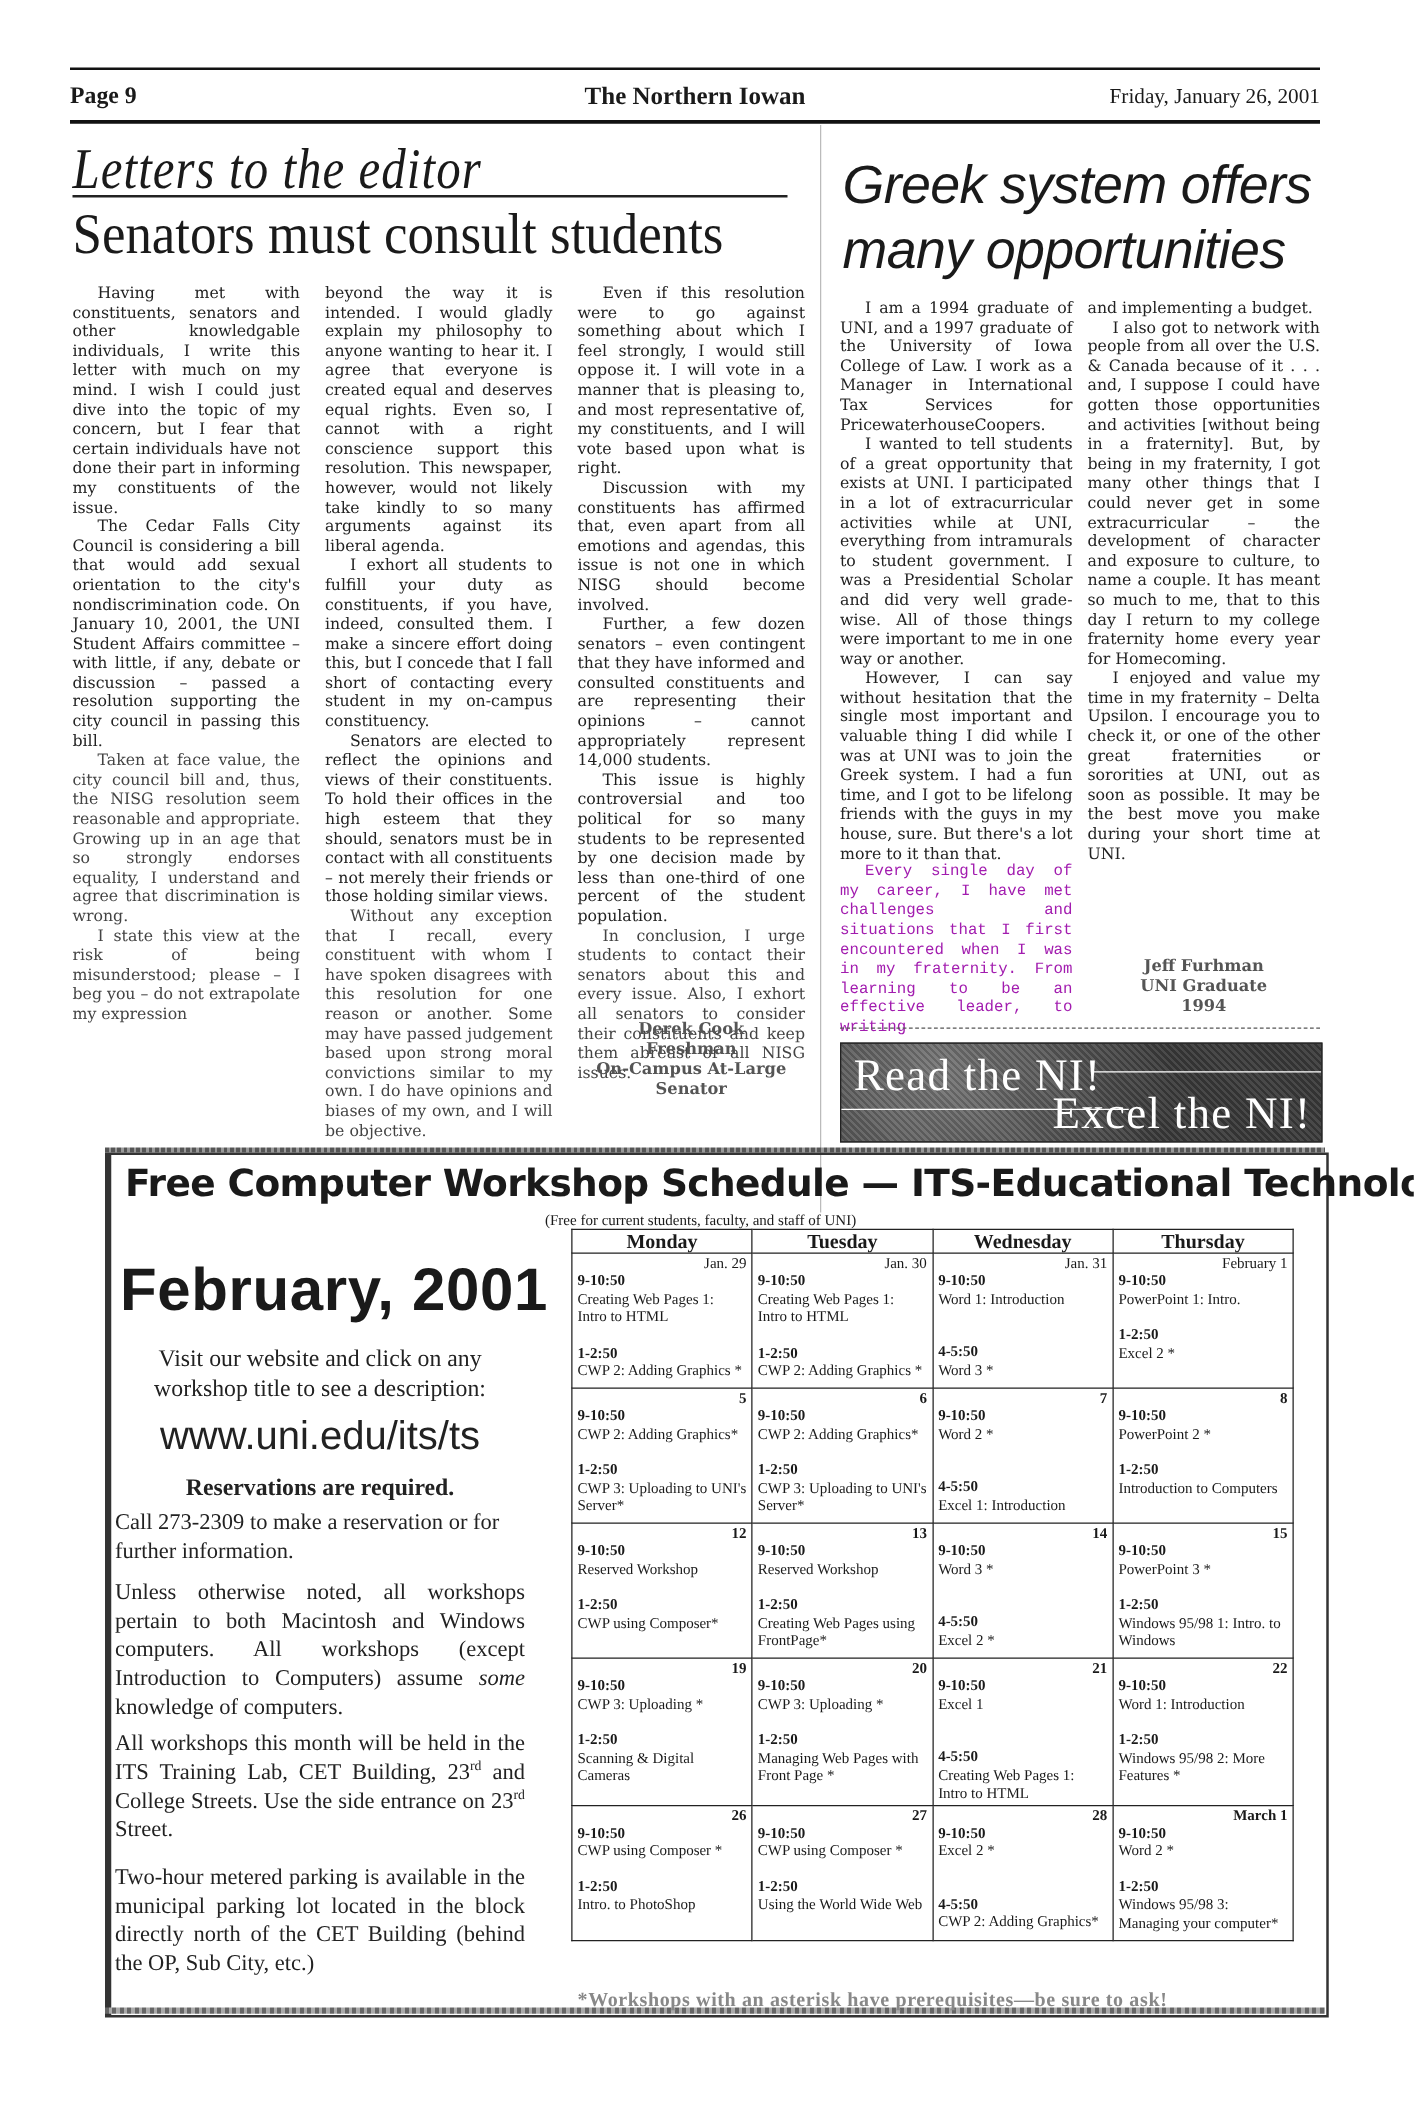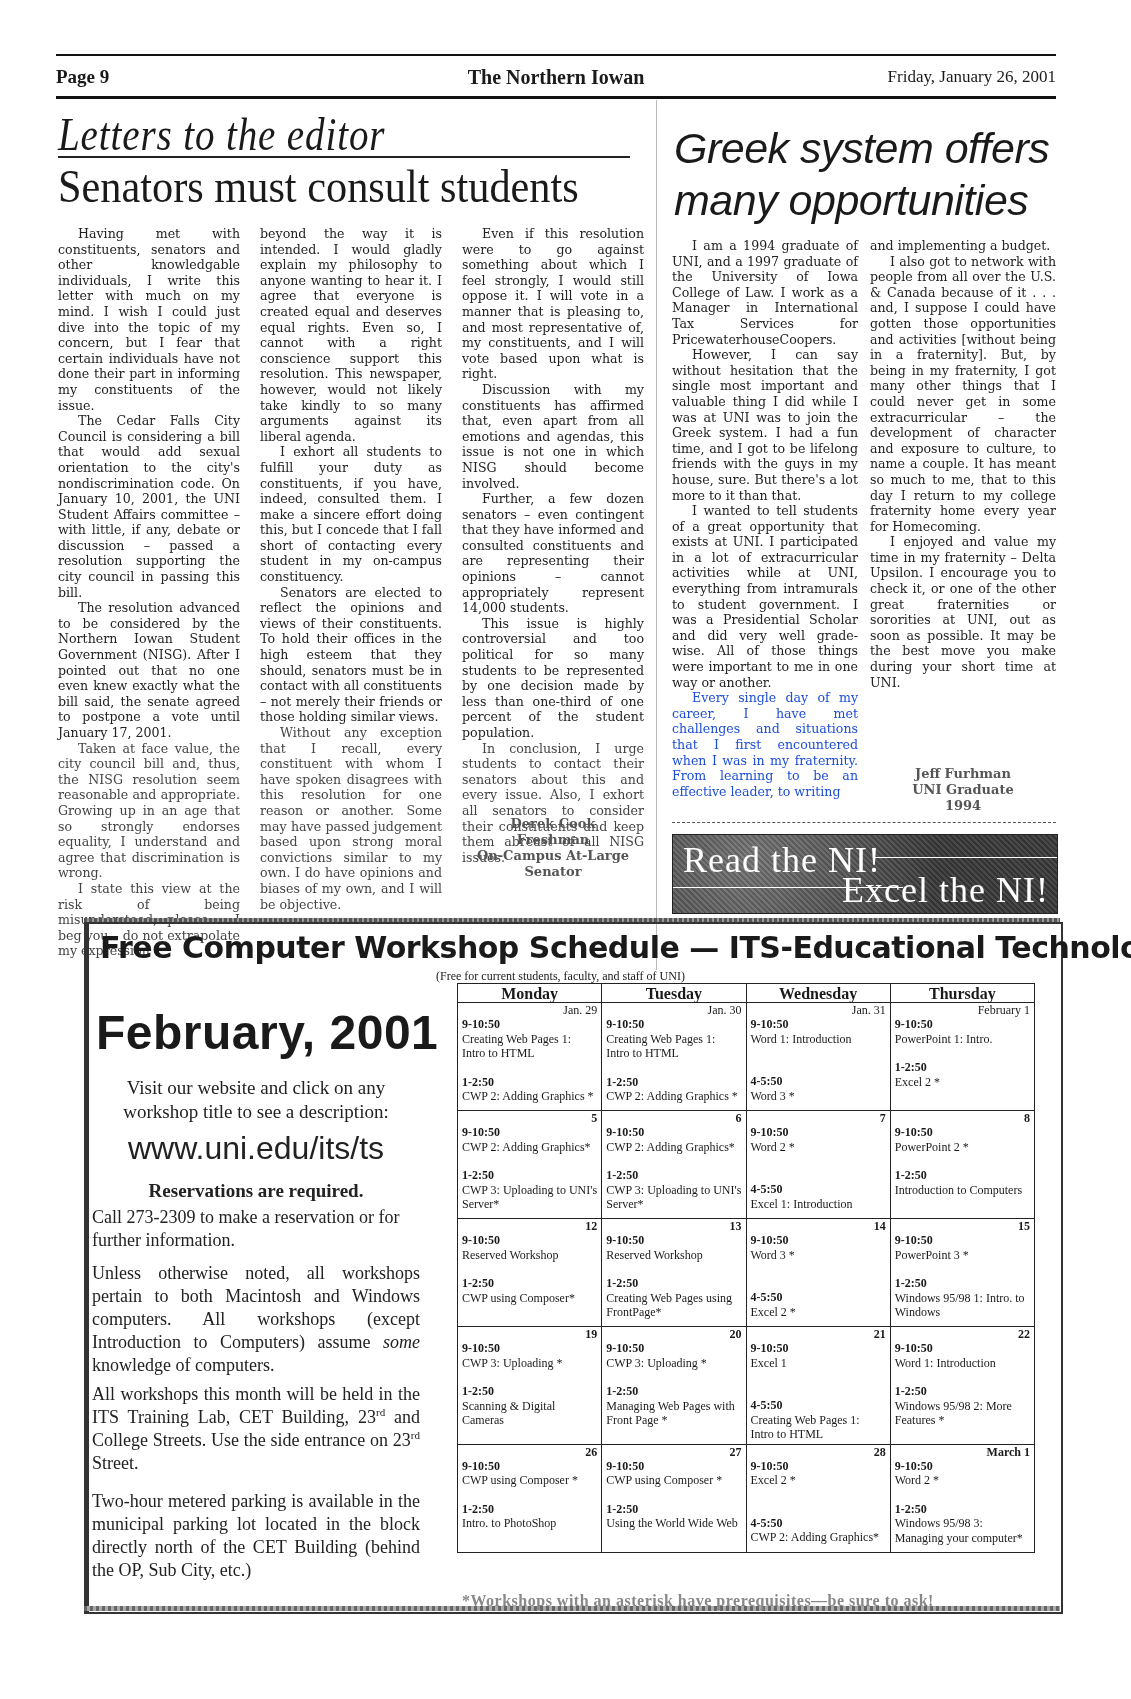--- a/index.html
+++ b/index.html
@@ -68,21 +68,20 @@
 
 <div class="vdivider"></div>
 
 <div class="section-title">Letters to the editor</div>
 <div class="section-underline"></div>
 <div class="headline-left">Senators must consult students</div>
 
 <div class="col" style="left:58px;top:226px;width:182px;">
   <p>Having met with constituents, senators and other knowledgable individuals, I write this letter with much on my mind. I wish I could just dive into the topic of my concern, but I fear that certain individuals have not done their part in informing my constituents of the issue.</p>
   <p>The Cedar Falls City Council is considering a bill that would add sexual orientation to the city's nondiscrimination code. On January 10, 2001, the UNI Student Affairs committee – with little, if any, debate or discussion – passed a resolution supporting the city council in passing this bill.</p>
-  <p>The resolution advanced to be considered by the Northern Iowan Student Government (NISG). After I pointed out that no one even knew exactly what the bill said, the senate agreed to postpone a vote until January 17, 2001.</p>
   <p style="color:#444;">Taken at face value, the city council bill and, thus, the NISG resolution seem reasonable and appropriate. Growing up in an age that so strongly endorses equality, I understand and agree that discrimination is wrong.</p>
   <p style="color:#444;">I state this view at the risk of being misunderstood; please – I beg you – do not extrapolate my expression</p>
 </div>
 
 <div class="col" style="left:260px;top:226px;width:182px;">
   <p class="cont">beyond the way it is intended. I would gladly explain my philosophy to anyone wanting to hear it. I agree that everyone is created equal and deserves equal rights. Even so, I cannot with a right conscience support this resolution. This newspaper, however, would not likely take kindly to so many arguments against its liberal agenda.</p>
   <p>I exhort all students to fulfill your duty as constituents, if you have, indeed, consulted them. I make a sincere effort doing this, but I concede that I fall short of contacting every student in my on-campus constituency.</p>
   <p>Senators are elected to reflect the opinions and views of their constituents. To hold their offices in the high esteem that they should, senators must be in contact with all constituents – not merely their friends or those holding similar views.</p>
   <p style="color:#444;">Without any exception that I recall, every constituent with whom I have spoken disagrees with this resolution for one reason or another. Some may have passed judgement based upon strong moral convictions similar to my own. I do have opinions and biases of my own, and I will be objective.</p>
 </div>
@@ -102,23 +101,23 @@
   <div style="font-weight:bold;">Senator</div>
 </div>
 
 <div class="headline-right">
   <div>Greek system offers</div>
   <div>many opportunities</div>
 </div>
 
 <div class="col" style="left:672px;top:238px;width:186px;">
   <p>I am a 1994 graduate of UNI, and a 1997 graduate of the University of Iowa College of Law. I work as a Manager in International Tax Services for PricewaterhouseCoopers.</p>
+  <p>I wanted to tell students of a great opportunity that exists at UNI. I participated in a lot of extracurricular activities while at UNI, everything from intramurals to student government. I was a Presidential Scholar and did very well grade-wise. All of those things were important to me in one way or another.</p>
   <p>However, I can say without hesitation that the single most important and valuable thing I did while I was at UNI was to join the Greek system. I had a fun time, and I got to be lifelong friends with the guys in my house, sure. But there's a lot more to it than that.</p>
-  <p>I wanted to tell students of a great opportunity that exists at UNI. I participated in a lot of extracurricular activities while at UNI, everything from intramurals to student government. I was a Presidential Scholar and did very well grade-wise. All of those things were important to me in one way or another.</p>
-  <p style="color:#1d4ed8;">Every single day of my career, I have met challenges and situations that I first encountered when I was in my fraternity. From learning to be an effective leader, to writing</p>
+  <p style="color:#a21caf;font-family:Liberation Mono, monospace;">Every single day of my career, I have met challenges and situations that I first encountered when I was in my fraternity. From learning to be an effective leader, to writing</p>
 </div>
 
 <div class="col" style="left:870px;top:238px;width:186px;">
   <p class="cont">and implementing a budget.</p>
   <p>I also got to network with people from all over the U.S. &amp; Canada because of it . . . and, I suppose I could have gotten those opportunities and activities [without being in a fraternity]. But, by being in my fraternity, I got many other things that I could never get in some extracurricular – the development of character and exposure to culture, to name a couple. It has meant so much to me, that to this day I return to my college fraternity home every year for Homecoming.</p>
   <p>I enjoyed and value my time in my fraternity – Delta Upsilon. I encourage you to check it, or one of the other great fraternities or sororities at UNI, out as soon as possible. It may be the best move you make during your short time at UNI.</p>
 </div>
 
 <div class="sig" style="left:870px;top:766px;width:186px;">
   <div class="name">Jeff Furhman</div>

